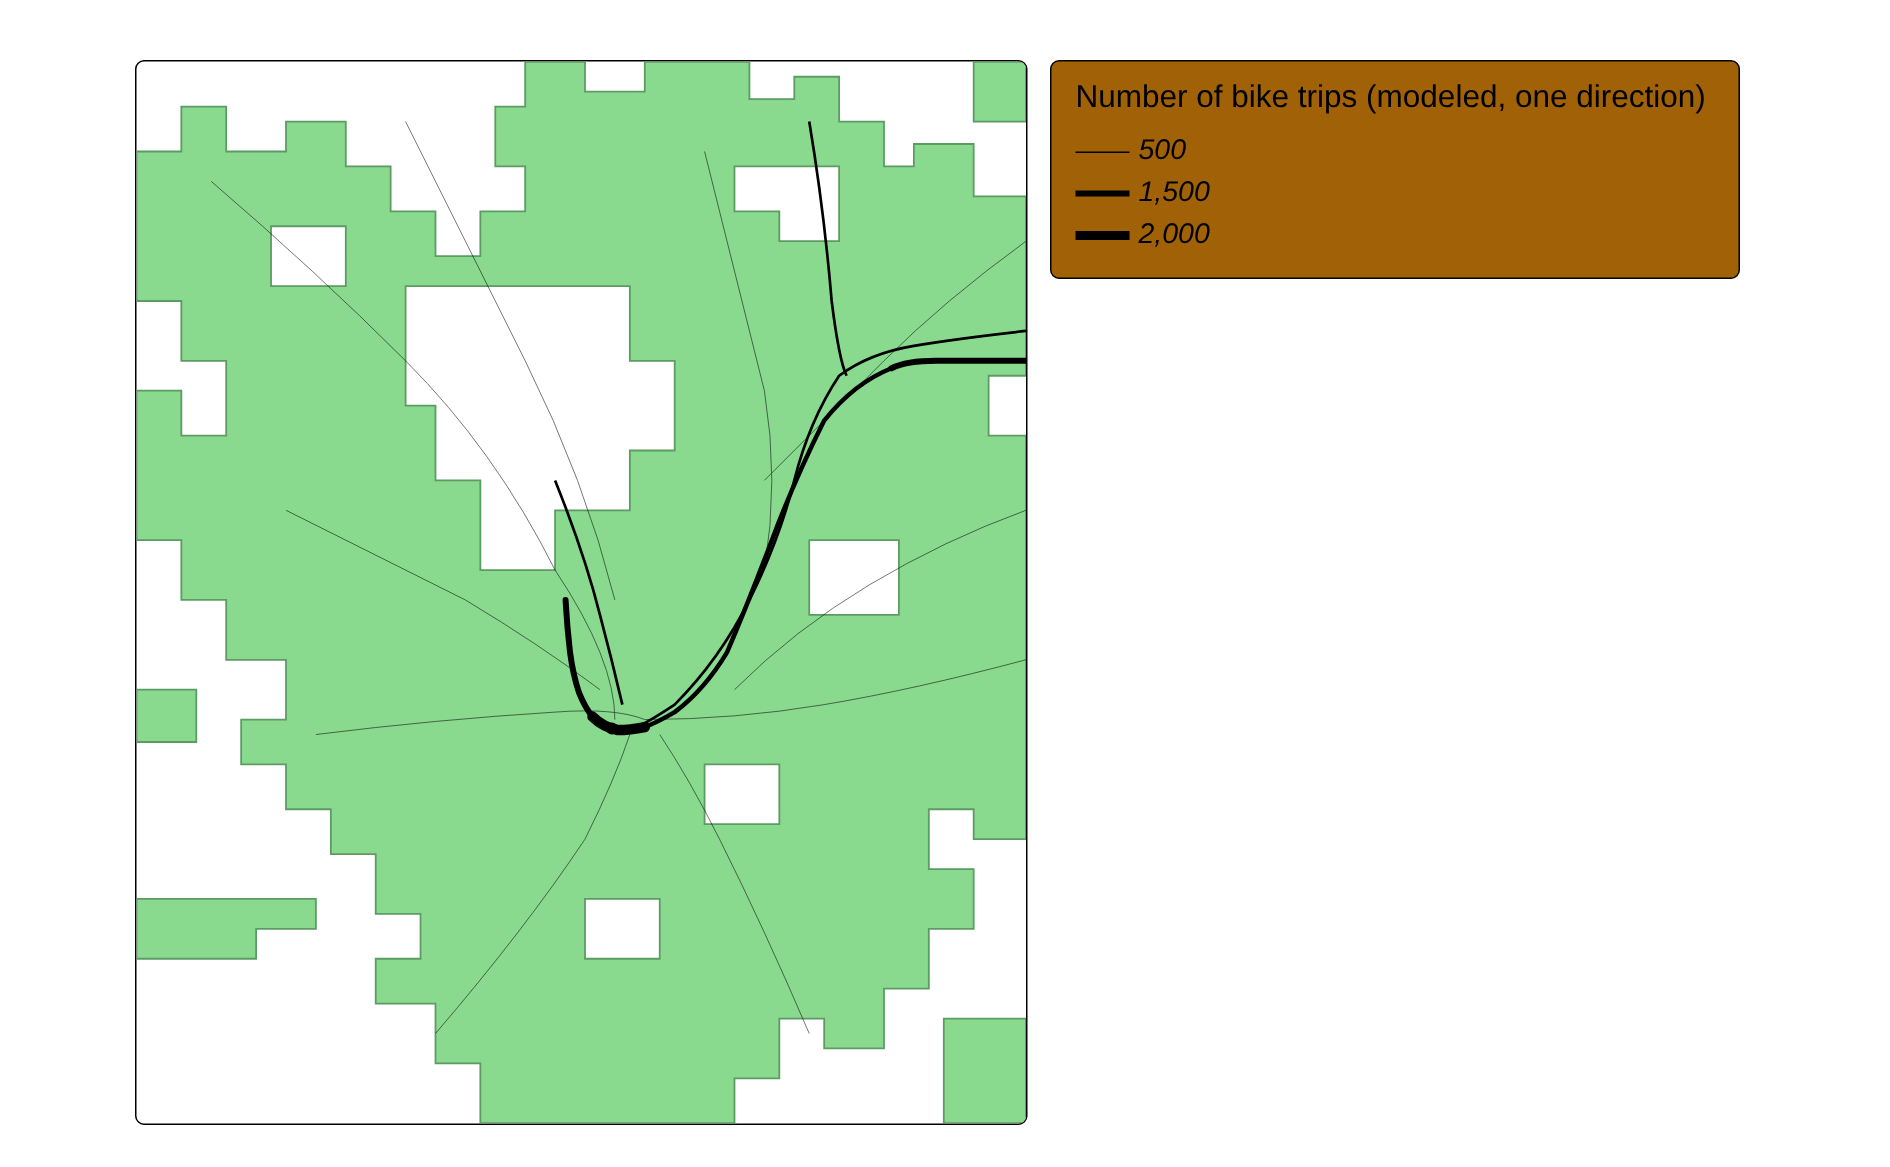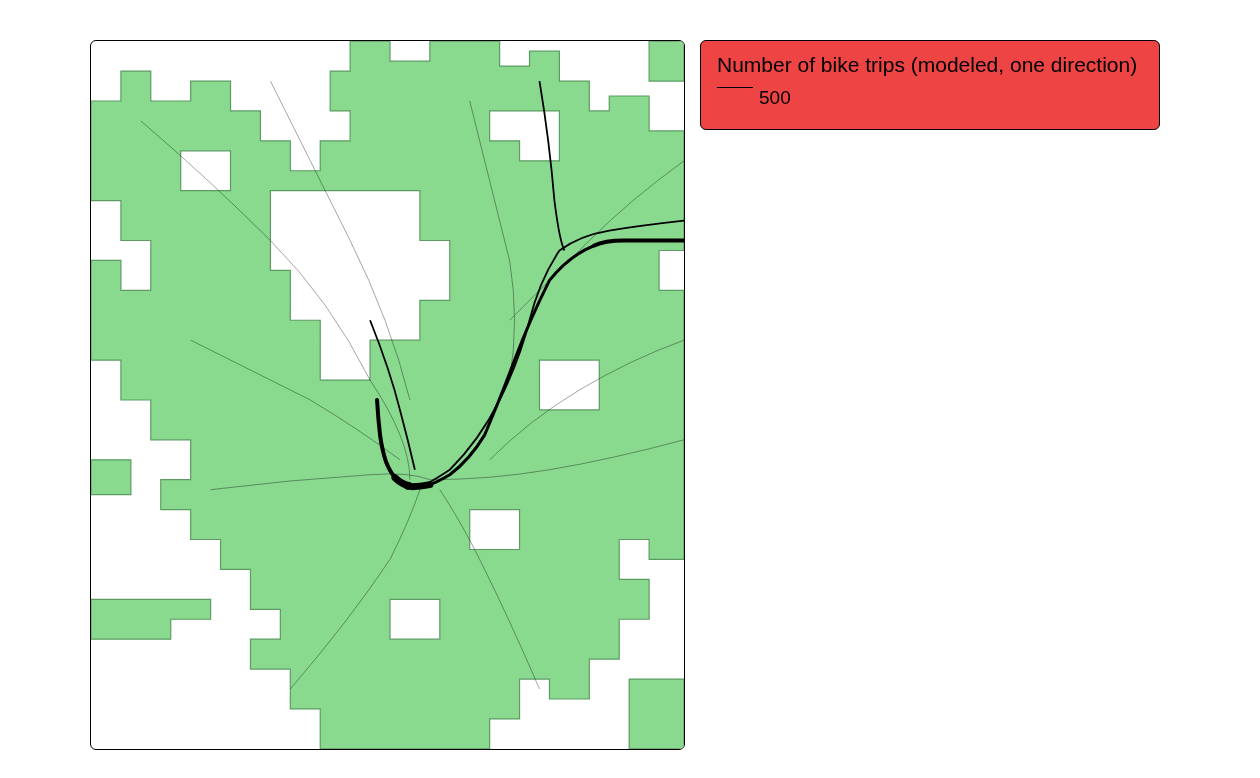--- a/index.html
+++ b/index.html
@@ -27,31 +27,32 @@
     display: block;
   }
   .legend-box {
     position: absolute;
     left: 700px;
     top: 40px;
     width: 460px;
     border: 1.5px solid #000;
     border-radius: 6px;
     padding: 12px 16px 14px 16px;
-    background: #ef4444;
+    background: #a16207;
   }
   .legend-title {
     font-size: 21px;
     color: #000;
     margin-bottom: 10px;
   }
   .legend-row {
     display: flex;
-    align-items: flex-start;
+    align-items: center;
     height: 28px;
+    font-style: italic;
   }
   .legend-line {
     width: 36px;
     height: 0;
     border-top-style: solid;
     border-top-color: #000;
     margin-right: 6px;
   }
   .legend-label {
     font-size: 19px;
@@ -109,13 +110,21 @@
     <circle cx="318" cy="446" r="4" fill="#000"></circle>
   </svg>
 </div>
 
 <div class="legend-box">
   <div class="legend-title">Number of bike trips (modeled, one direction)</div>
   <div class="legend-row">
     <div class="legend-line" style="border-top-width:1px"></div>
     <div class="legend-label">500</div>
   </div>
+  <div class="legend-row">
+    <div class="legend-line" style="border-top-width:4px"></div>
+    <div class="legend-label">1,500</div>
+  </div>
+  <div class="legend-row">
+    <div class="legend-line" style="border-top-width:6px"></div>
+    <div class="legend-label">2,000</div>
+  </div>
 </div>
 
 </body></html>

